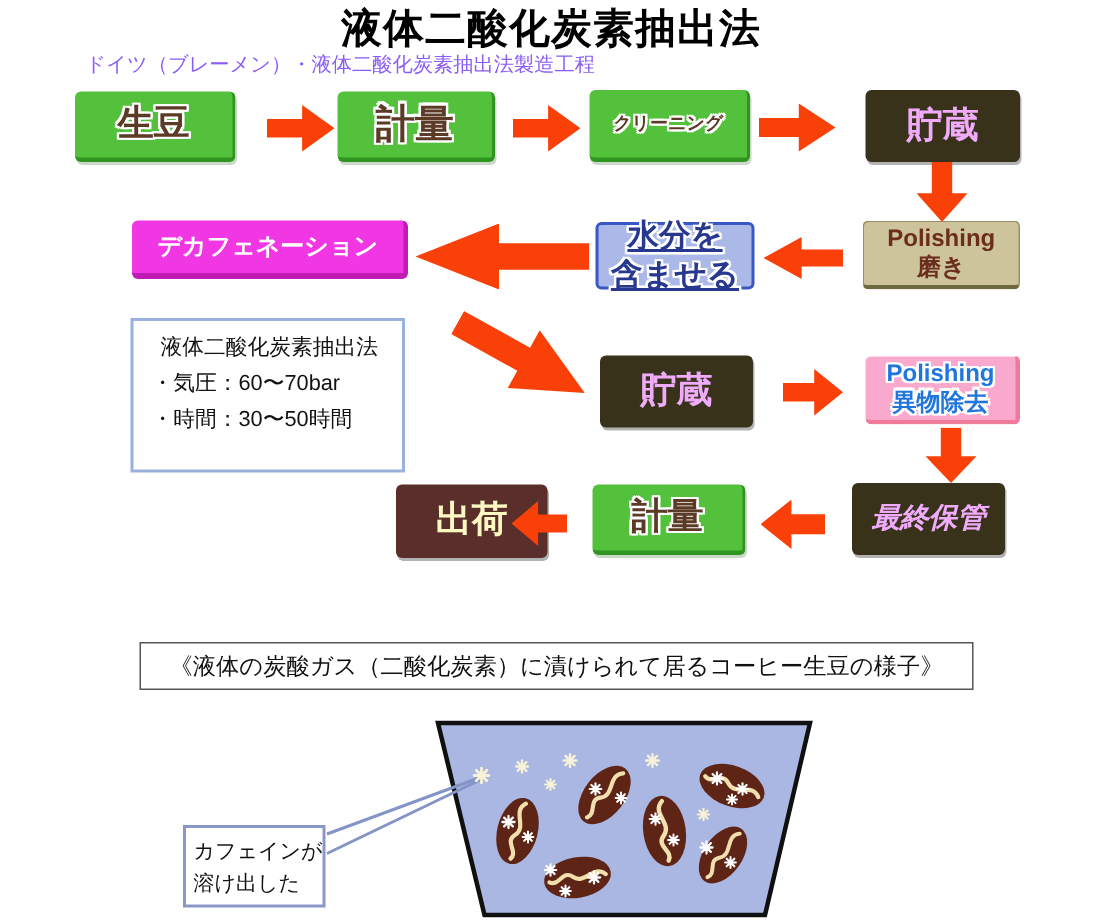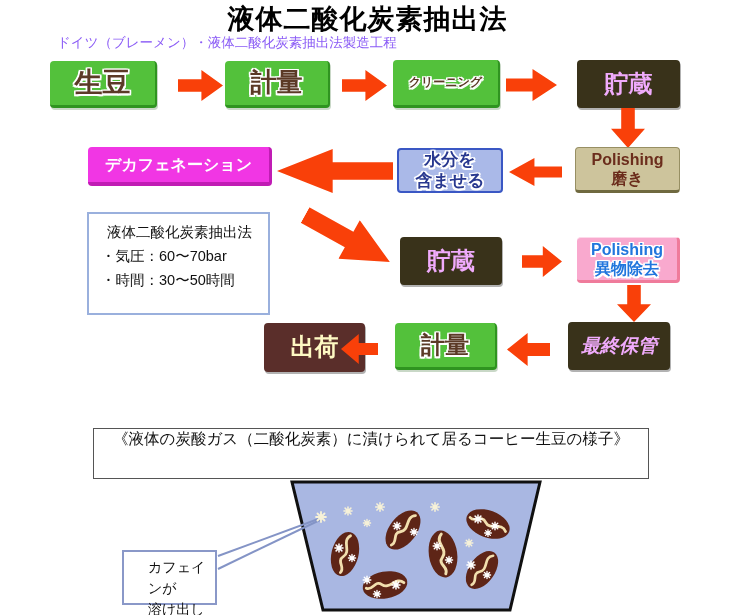--- a/index.html
+++ b/index.html
@@ -28,59 +28,59 @@
   .ar{clip-path:polygon(0 30%,52% 30%,52% 0,100% 50%,52% 100%,52% 70%,0 70%);}
   .al{clip-path:polygon(100% 30%,48% 30%,48% 0,0 50%,48% 100%,48% 70%,100% 70%);}
   .ad{clip-path:polygon(30% 0,70% 0,70% 52%,100% 52%,50% 100%,0 52%,30% 52%);}
   .notebox{
     position:absolute;left:87px;top:212px;width:183px;height:103px;background:#fff;
     border:2px solid var(--note_border);box-sizing:border-box;color:#111;
     font-size:14.5px;line-height:24px;padding:6px 0 0 12px;
   }
   .notebox .nt{padding-left:6px;}
   .captionbox{
-    position:absolute;left:93px;top:428px;width:556px;height:51px;background:#fff;
-    border:1px solid #555;box-sizing:border-box;display:flex;justify-content:center;
+    position:absolute;left:93px;top:428px;width:556px;height:32px;background:#fff;
+    border:1px solid #555;box-sizing:border-box;display:flex;align-items:center;justify-content:center;
     font-size:15.5px;color:#111;
   }
   .labelbox{
     position:absolute;left:122px;top:550px;width:95px;height:55px;background:#fff;
     border:2px solid var(--label_border);box-sizing:border-box;color:#111;
-    font-size:14px;line-height:21px;padding:5px 0 0 24px;z-index:3;
+    font-size:14px;line-height:21px;padding:5px 0 0 5px;z-index:3;
   }
   .illus{position:absolute;left:0;top:470px;z-index:2;}
 </style>
 </head>
 <body>
 
 <h1 class="page-title">液体二酸化炭素抽出法</h1>
 <div class="subtitle">ドイツ（ブレーメン）・液体二酸化炭素抽出法製造工程</div>
 
-<div class="box green" style="left:50px;top:61px;width:107px;height:47px;font-size:28px;">
+<div class="box green" style="left:50px;top:61px;width:107px;height:47px;font-size:24px;">
   <span class="ow">生豆</span>
 </div>
 <div class="arrow ar" style="left:178px;top:70px;width:45px;height:31px;"></div>
 <div class="box green" style="left:225px;top:61px;width:105px;height:47px;font-size:26px;">
   <span class="ow">計量</span>
 </div>
 <div class="arrow ar" style="left:342px;top:70px;width:45px;height:31px;"></div>
 <div class="box green" style="left:393px;top:60px;width:107px;height:48px;font-size:12px;">
   <span class="ow">クリーニング</span>
 </div>
 <div class="arrow ar" style="left:506px;top:69px;width:51px;height:32px;"></div>
 <div class="box dark" style="left:577px;top:60px;width:103px;height:48px;font-size:24px;">
   <span>貯蔵</span>
 </div>
 <div class="arrow ad" style="left:611px;top:108px;width:34px;height:40px;"></div>
 
 <div class="box magenta" style="left:88px;top:147px;width:184px;height:39px;font-size:16px;">
   <span>デカフェネーション</span>
 </div>
 <div class="arrow al" style="left:277px;top:149px;width:116px;height:44px;"></div>
-<div class="box bluebox" style="left:397px;top:148px;width:106px;height:45px;font-size:17px;">
+<div class="box bluebox" style="left:397px;top:148px;width:106px;height:45px;font-size:21px;text-decoration:underline;">
   <span class="ow">水分を</span>
   <span class="ow">含ませる</span>
 </div>
 <div class="arrow al" style="left:509px;top:158px;width:53px;height:28px;"></div>
 <div class="box tan" style="left:575px;top:147px;width:105px;height:46px;font-size:16px;">
   <span>Polishing</span>
   <span>磨き</span>
 </div>
 
 <div class="notebox">

